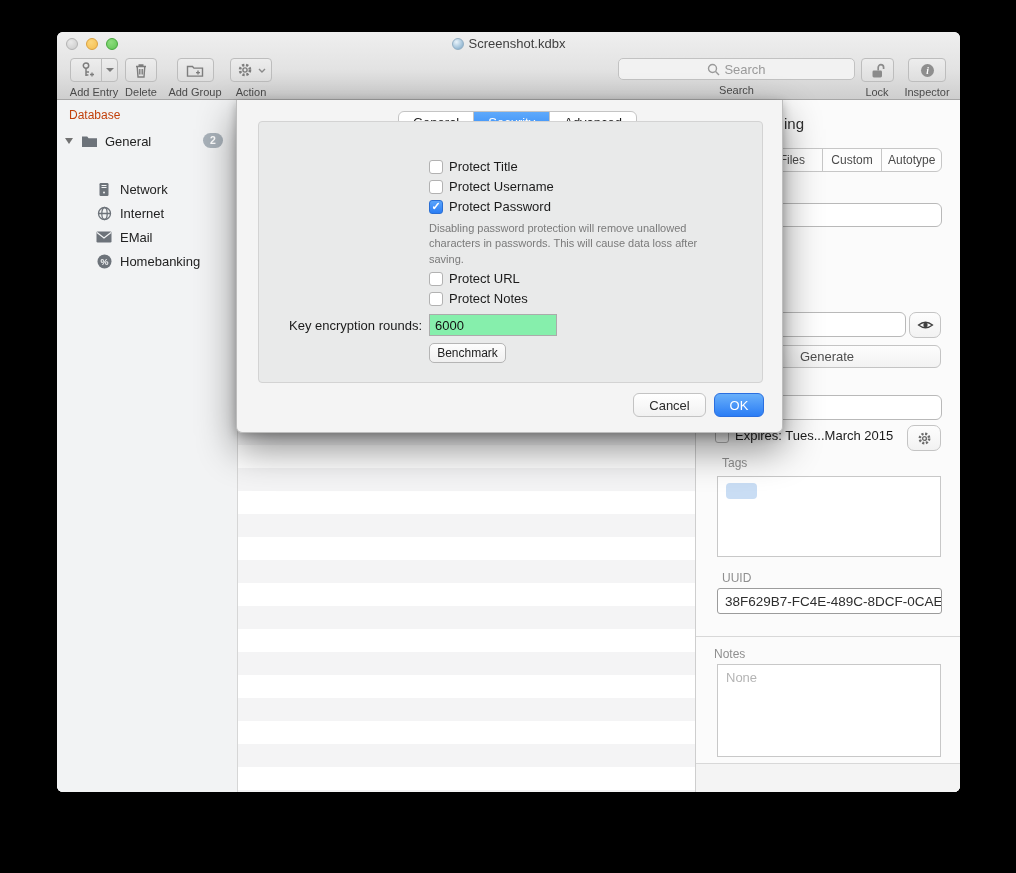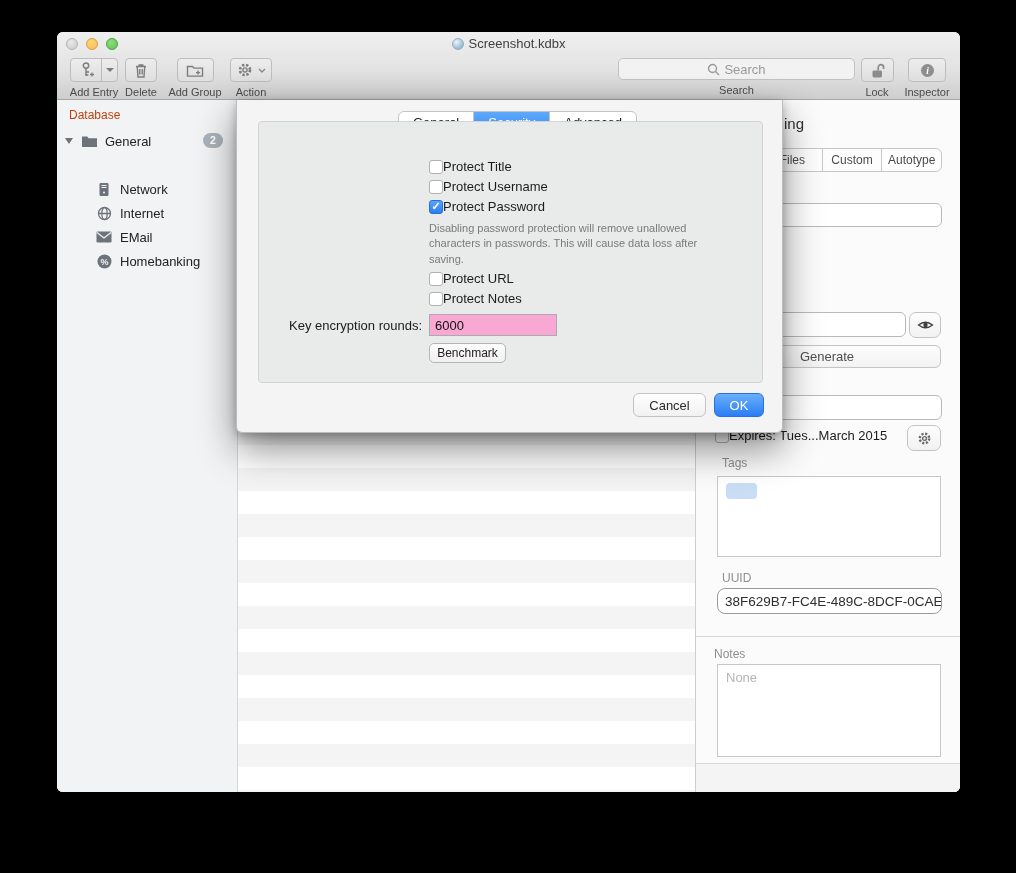--- a/index.html
+++ b/index.html
@@ -64,30 +64,30 @@
   .insp-tab { flex:1; display:flex; align-items:center; justify-content:center;
     font-size:12px; color:#4b4b4b; border-left:1px solid #c7c7c7; }
   .insp-tab:first-child { border-left:none; }
   .ifield { position:absolute; background:#fff; border:1px solid #b9b9b9; border-radius:6px; }
   .ibtn { position:absolute; background:linear-gradient(#fdfdfd,#f2f2f2); border:1px solid #c4c4c4;
     border-radius:7px; display:flex; align-items:center; justify-content:center; font-size:13px; color:#4e4e4e; }
   .insp-label { position:absolute; font-size:12px; color:#8f8f8f; }
   .tags-box { position:absolute; left:21px; top:376px; width:224px; height:81px; background:#fff; border:1px solid #c8c8c8; }
   .tag-pill { position:absolute; left:8px; top:6px; width:31px; height:16px; background:#c9ddf4; border-radius:4px; }
   .uuid-field { position:absolute; left:21px; top:488px; width:225px; height:26px; background:#fff;
-    border:1px solid #9c9c9c; border-radius:8px; font-size:13.5px; color:#2e2e2e;
+    border:1px solid #9c9c9c; border-radius:3px; font-size:13.5px; color:#2e2e2e;
     display:flex; align-items:center; padding:0 7px; white-space:nowrap; overflow:hidden; }
   .notes-box { position:absolute; left:21px; top:564px; width:224px; height:93px; background:#fff;
     border:1px solid #c8c8c8; font-size:13px; color:#b4b4b4; padding:5px 8px; }
   .insp-divider { position:absolute; left:0; right:0; height:1px; background:#d8d8d8; }
   .insp-footer { position:absolute; left:0; right:0; top:664px; bottom:0; background:#f4f4f4; }
   .exp-row { position:absolute; left:19px; top:328px; display:flex; align-items:center; gap:6px; }
 
   
-  .cb { display:flex; align-items:center; cursor:default; }
+  .cb { display:flex; align-items:center; gap:6px; cursor:default; }
   .cb .box { width:14px; height:14px; background:#fff; border:1px solid #b2b2b2; border-radius:3px;
     display:flex; align-items:center; justify-content:center; flex:0 0 auto; }
   .cb .box .tick { display:none; color:#fff; font-size:11px; font-weight:bold; line-height:1; }
   .cb .box.checked { background:linear-gradient(#5aa4fb,#2a7df4); border-color:#2a6fd4; }
   .cb .box.checked .tick { display:block; }
   .cb .cb-label { font-size:13px; color:#1b1b1b; white-space:nowrap; }
 
   
   .dialog { position:absolute; left:179px; top:0; width:547px; height:333px; background:#f4f4f4;
     border-radius:0 0 6px 6px; border:1px solid #bdbdbd; border-top:none;
@@ -97,21 +97,21 @@
   .dlg-tab { display:flex; align-items:center; justify-content:center; padding:0 14px;
     font-size:13px; color:#1a1a1a; border-left:1px solid #c4c4c4; }
   .dlg-tab:first-child { border-left:none; }
   .dlg-tab.selected { background:linear-gradient(#5fa9fb,#338cf8); color:#fff; }
   .groupbox { position:absolute; left:21px; top:21px; width:505px; height:262px;
     background:#e9eaea; border:1px solid #d3d3d3; border-radius:4px; }
   .gb-cb { position:absolute; left:170px; }
   .warning { position:absolute; left:170px; top:99px; width:305px; font-size:11px; color:#7a7a7a; line-height:1.4; }
   .rounds-label { position:absolute; left:0; top:196px; width:163px; text-align:right; font-size:13px; color:#1b1b1b; }
   .rounds-field { position:absolute; left:170px; top:192px; width:128px; height:22px;
-    background:#f9a8d4; border:1px solid #ababab; font-size:13px; color:#111; padding:0 5px; outline:none; }
+    background:#86efac; border:1px solid #ababab; font-size:13px; color:#111; padding:0 5px; outline:none; }
   .benchmark-btn { position:absolute; left:170px; top:221px; width:77px; height:20px;
     background:linear-gradient(#fdfdfd,#f0f0f0); border:1px solid #b5b5b5; border-radius:5px;
     font-size:12px; color:#222; display:flex; align-items:center; justify-content:center; }
   .dlg-btn { position:absolute; top:293px; height:24px; border-radius:6px; font-size:13px;
     display:flex; align-items:center; justify-content:center; }
   .cancel-btn { left:396px; width:73px; background:linear-gradient(#fff,#f1f1f1); border:1px solid #c3c3c3; color:#2b2b2b; }
   .ok-btn { left:477px; width:50px; background:linear-gradient(#69b0fa,#2b7df5); border:1px solid #2a6fe0; color:#fff; }
 
   svg { display:block; }
 </style>

